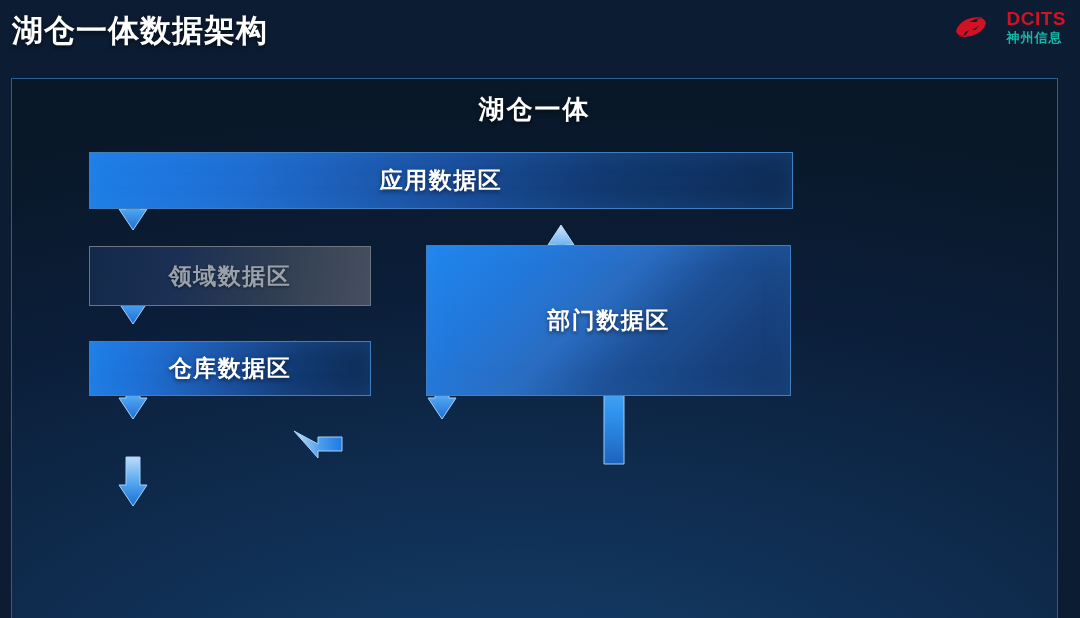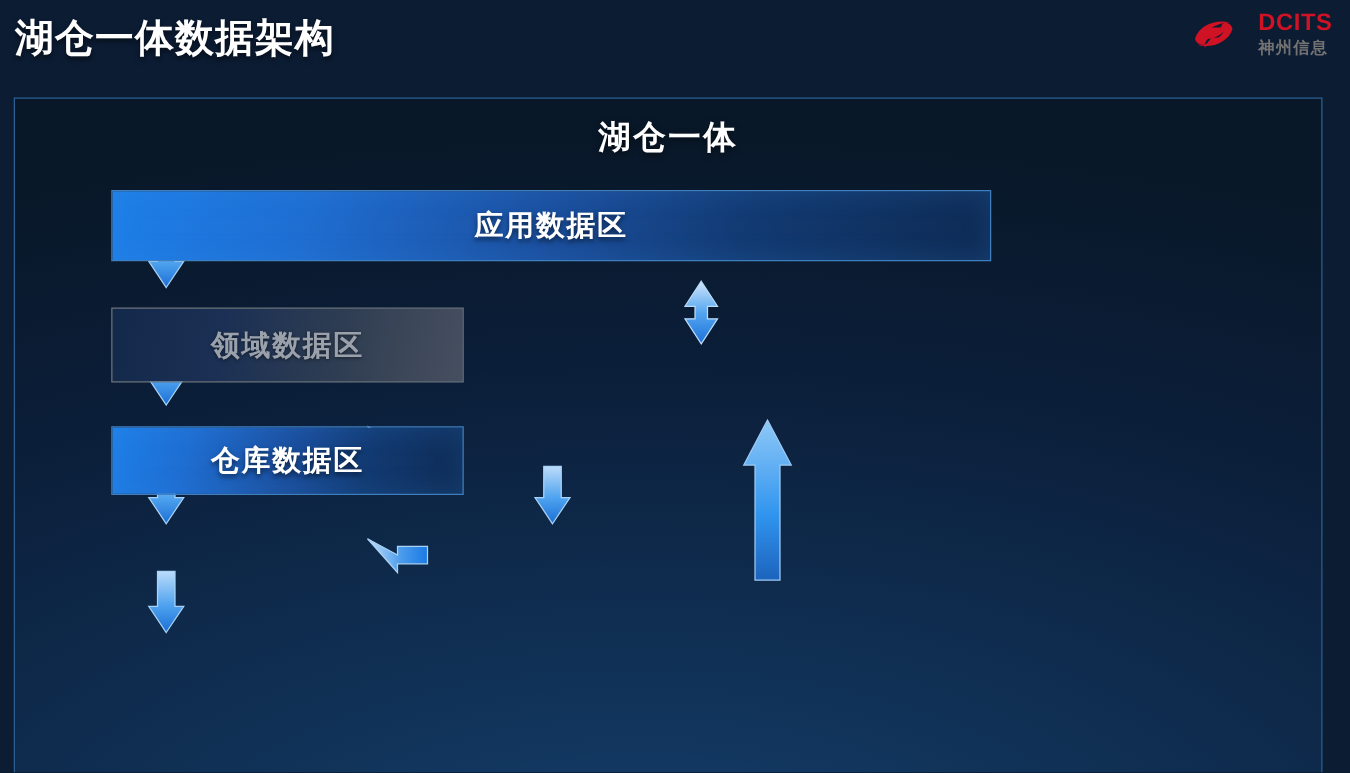--- a/index.html
+++ b/index.html
@@ -47,21 +47,21 @@
     flex-direction: column;
     line-height: 1;
   }
   .brand-en {
     color: #cf1224;
     font-size: 19px;
     font-weight: bold;
     letter-spacing: .5px;
   }
   .brand-cn {
-    color: #737373;
+    color: #14b8a6;
     font-size: 13px;
     font-weight: bold;
     letter-spacing: 1px;
     margin-top: 3px;
   }
 
   
   .panel {
     position: absolute;
     left: 11px;
@@ -226,16 +226,19 @@
     <div class="box dim" style="left:77px;  top:167px; width:282px; height:60px;">
       <span>领域数据区</span>
     </div>
 
     <div class="box active" style="left:77px;  top:262px; width:282px; height:55px;">
       <span>仓库数据区</span>
     </div>
 
 
 
+    <div class="box active-diag" style="left:414px; top:166px; width:365px; height:151px;">
+      <span>部门数据区</span>
+    </div>
 
 
   </div>
 </div>
 
 </body></html>

